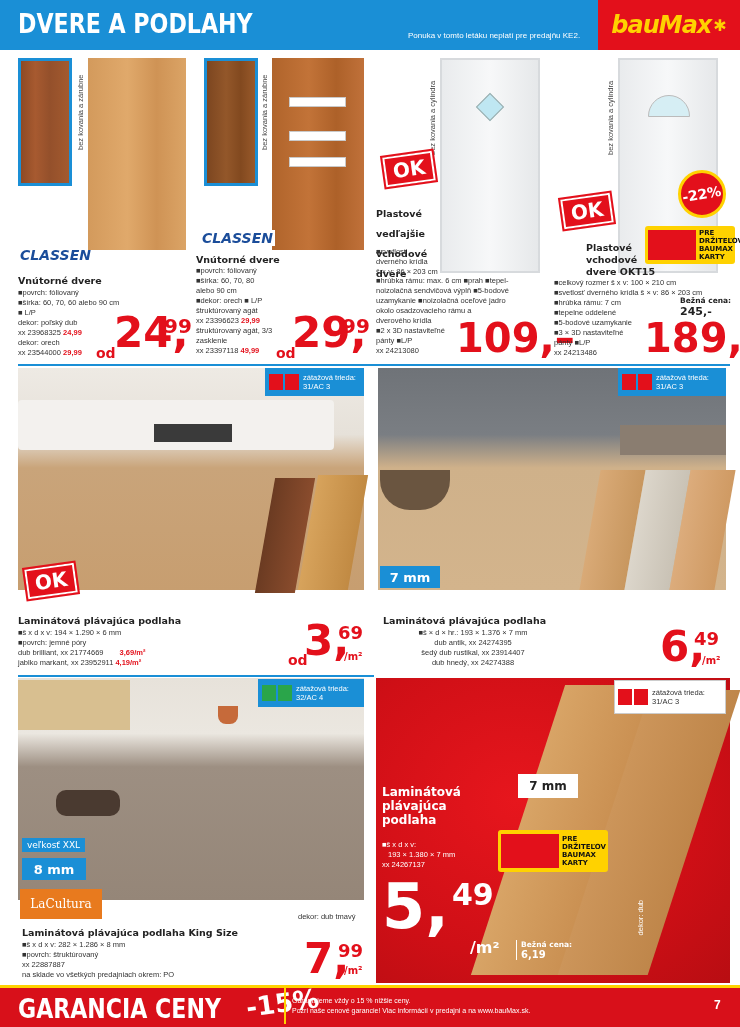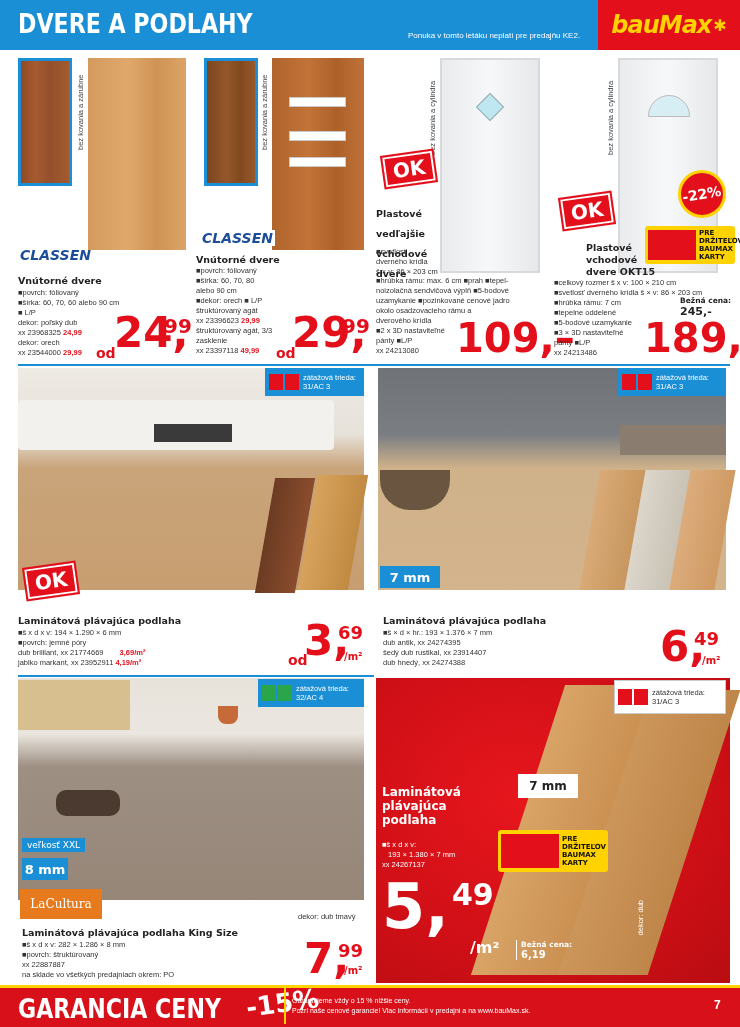--- a/index.html
+++ b/index.html
@@ -115,21 +115,21 @@
   <div class="abs ok-badge" style="left:384px;top:154px;width:50px;height:30px;">OK</div>
   <div class="abs prod-title" style="left:376px;top:204px;width:60px;line-height:20px;">Plastové vedľajšie vchodové dvere</div>
   <div class="abs spec" style="left:376px;top:247px;width:70px;">
     <div>■svetlosť</div>
     <div>dverného krídla</div>
     <div>š × v: 86 × 203 cm</div>
   </div>
   <div class="abs spec" style="left:376px;top:276px;width:170px;">
     <div>■hrúbka rámu: max. 6 cm  ■prah  ■tepel-</div>
     <div>noizolačná sendvičová výplň  ■5-bodové</div>
-    <div>uzamykanie  ■pozinkované cenové jadro</div>
+    <div>uzamykanie  ■noizolačná oceľové jadro</div>
     <div>okolo osadzovacieho rámu a</div>
     <div>dverového krídla</div>
     <div>■2 x 3D nastaviteľné</div>
     <div>pánty  ■L/P</div>
     <div>xx 24213080</div>
   </div>
   <div class="abs price-big" style="left:456px;top:318px;font-size:40px;">109,–</div>
 </div>
 
 <div>
@@ -206,21 +206,21 @@
         <span></span>
         <span></span>
       </div>
     <div class="class-text">
         <div>zátažová trieda:</div>
         <div>31/AC 3</div>
       </div>
   </div>
   <div class="abs mm-badge" style="left:380px;top:566px;width:60px;height:22px;font-size:13px;display:flex;align-items:center;justify-content:center;">7 mm</div>
   <div class="abs prod-title" style="left:383px;top:615px;">Laminátová plávajúca podlaha</div>
-  <div class="abs spec" style="left:383px;top:628px;width:180px;">
+  <div class="abs spec" style="left:383px;top:628px;width:180px;text-align:center;">
     <div>■š × d × hr.: 193 × 1.376 × 7 mm</div>
     <div>dub antik, xx 24274395</div>
     <div>šedý dub rustikal, xx 23914407</div>
     <div>dub hnedý, xx 24274388</div>
   </div>
   <div class="abs price-big" style="left:660px;top:626px;font-size:42px;">6,</div>
   <div class="abs price-big" style="left:694px;top:630px;font-size:18px;">49</div>
   <div class="abs price-big" style="left:702px;top:656px;font-size:10px;">/m²</div>
 </div>
 
@@ -235,21 +235,21 @@
     <div class="class-icons">
         <span style="background:#2aa54a;"></span>
         <span style="background:#2aa54a;"></span>
       </div>
     <div class="class-text">
         <div>zátažová trieda:</div>
         <div>32/AC 4</div>
       </div>
   </div>
   <div class="abs mm-badge" style="left:22px;top:838px;padding:2px 5px;font-size:9px;font-weight:normal;">veľkosť XXL</div>
-  <div class="abs mm-badge" style="left:22px;top:858px;width:46px;height:22px;font-size:13px;display:flex;align-items:center;justify-content:center;">8 mm</div>
+  <div class="abs mm-badge" style="left:22px;top:858px;width:64px;height:22px;font-size:13px;display:flex;align-items:center;justify-content:center;">8 mm</div>
   <div class="abs" style="left:20px;top:889px;width:82px;height:30px;background:#e87a1e;color:#fff;font-family:'DejaVu Serif',serif;font-size:12px;display:flex;align-items:center;justify-content:center;">LaCultura</div>
   <div class="abs spec" style="left:298px;top:912px;">dekor: dub tmavý</div>
   <div class="abs prod-title" style="left:22px;top:927px;">Laminátová plávajúca podlaha King Size</div>
   <div class="abs spec" style="left:22px;top:940px;width:200px;">
     <div>■š x d x v: 282 × 1.286 × 8 mm</div>
     <div>■povrch: štruktúrovaný</div>
     <div>xx 22887887</div>
     <div>na sklade vo všetkých predajniach okrem: PO</div>
   </div>
   <div class="abs price-big" style="left:304px;top:938px;font-size:42px;">7,</div>

